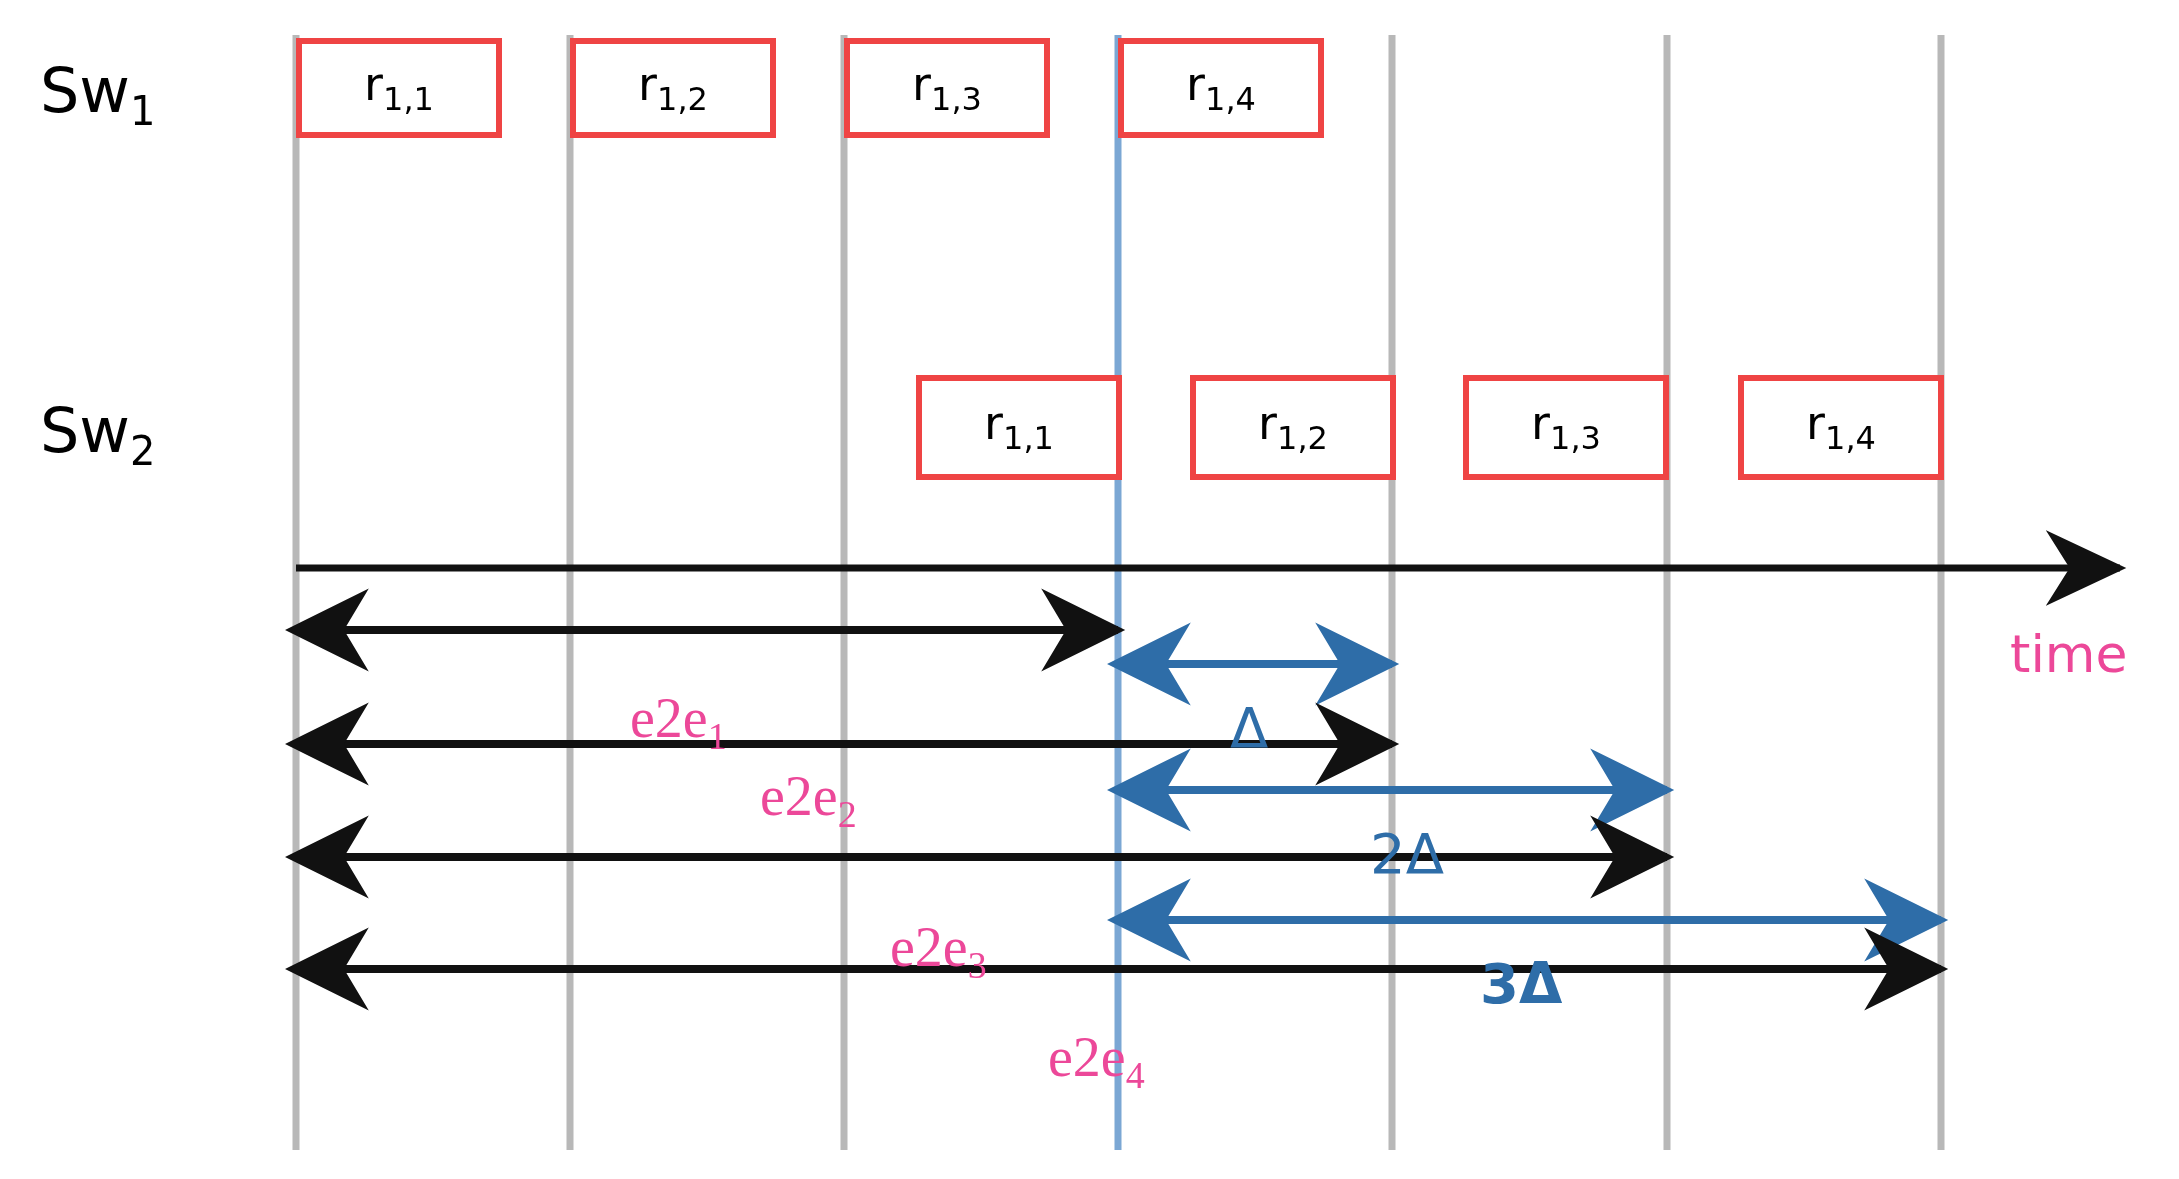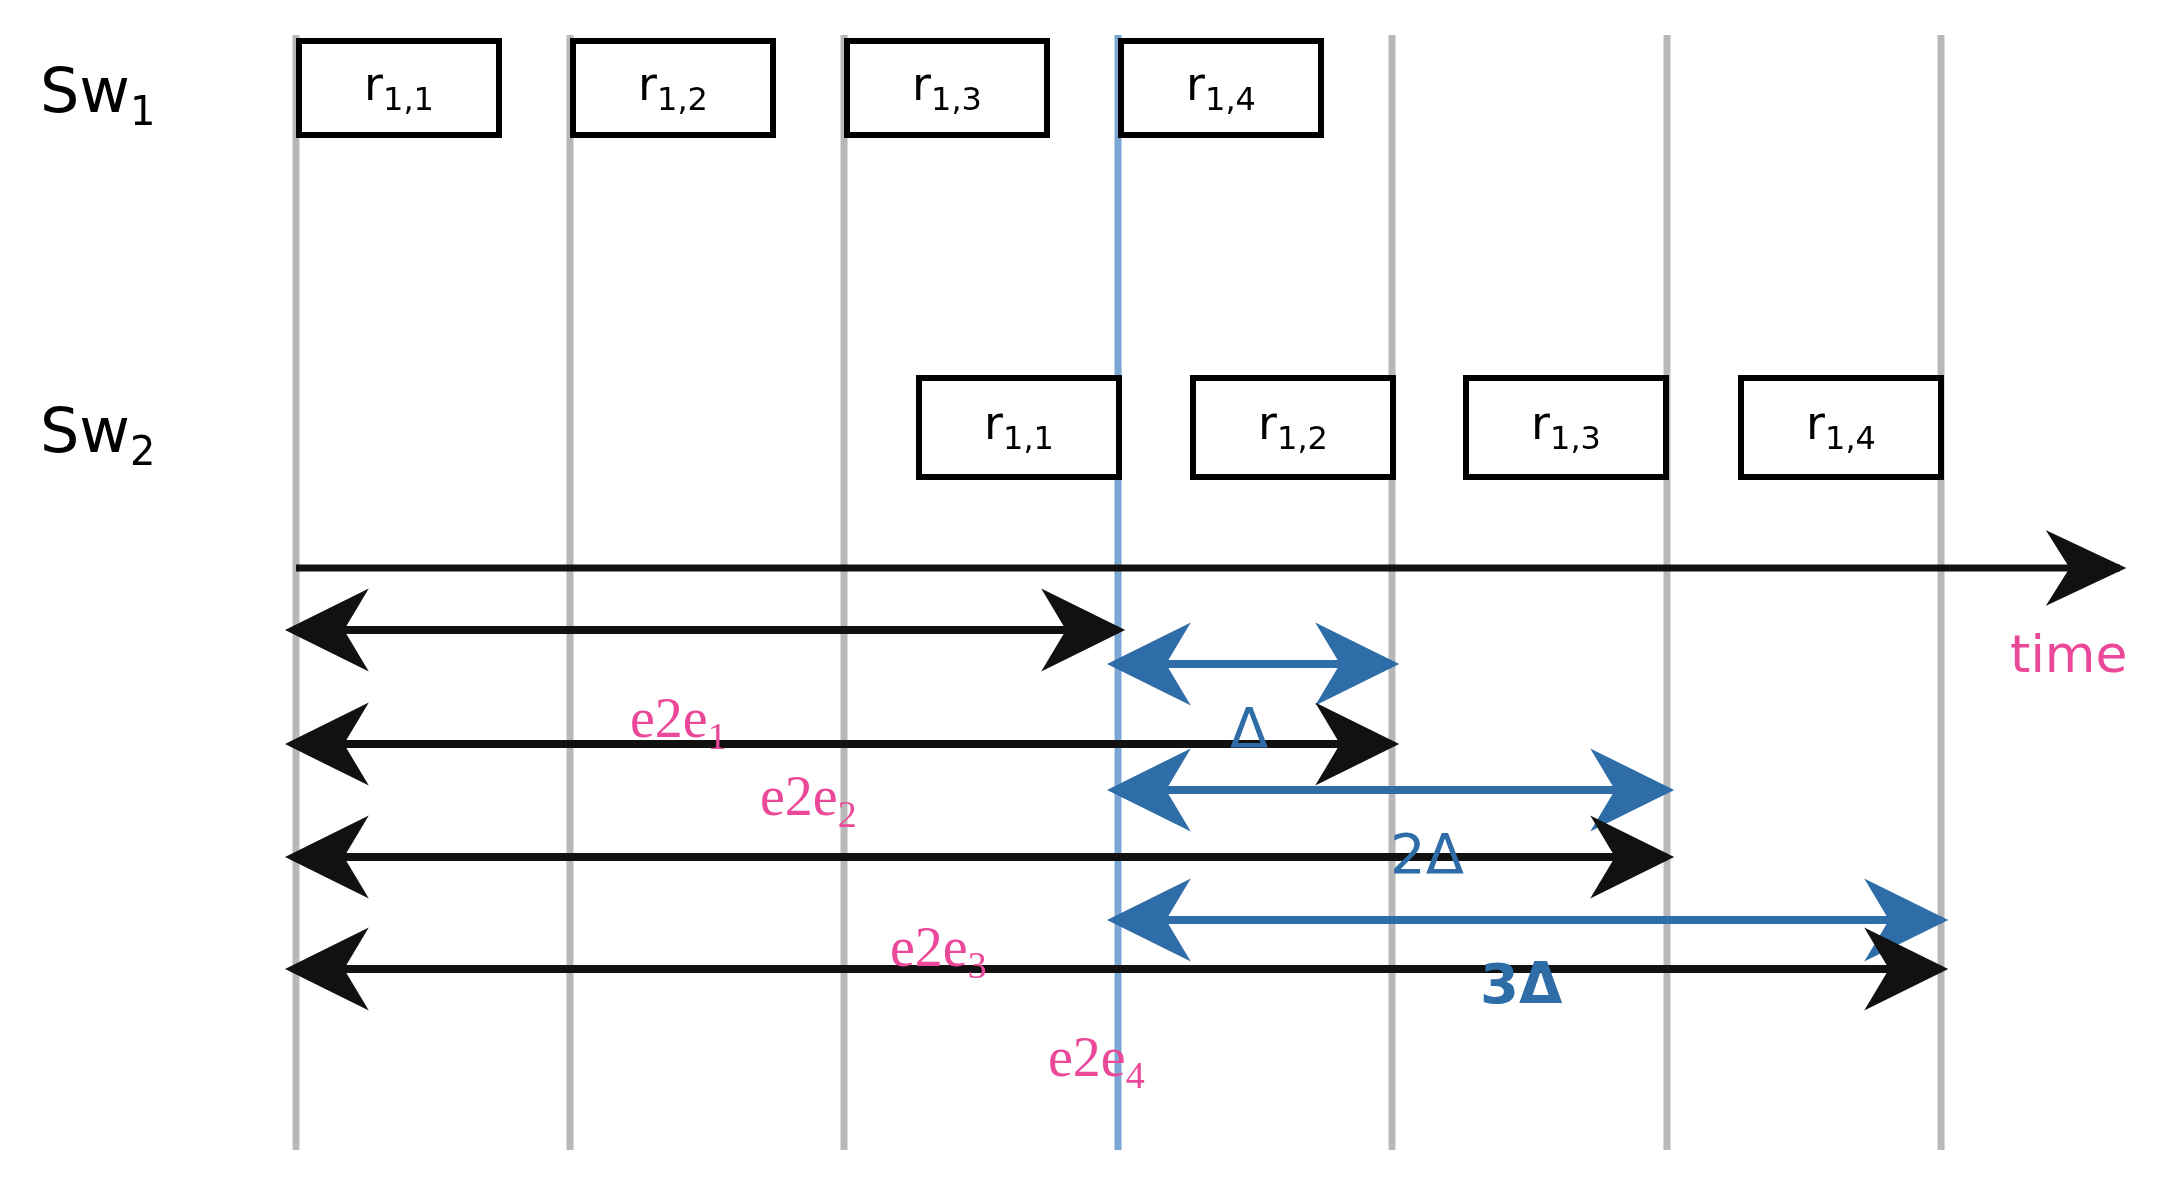--- a/index.html
+++ b/index.html
@@ -2,21 +2,21 @@
 <html><head>
 <meta charset="utf-8">
 <style>
   html,body{margin:0;padding:0;background:#ffffff;}
   body{width:2179px;height:1179px;position:relative;overflow:hidden;
        font-family:"DejaVu Sans","Liberation Sans",sans-serif;color:#000;}
   #stage{position:absolute;left:0;top:0;width:1816px;height:1179px;}
   #stage svg{position:absolute;left:0;top:0;}
   .lane-label{position:absolute;font-size:62px;color:#000;white-space:nowrap;line-height:1;}
   .lane-label .sub{font-size:40px;vertical-align:sub;}
-  .pkt{position:absolute;border:6px solid #000000;background:#ffffff;box-sizing:border-box;
+  .pkt{position:absolute;border:6px solid #ef4444;background:#ffffff;box-sizing:border-box;
        display:flex;align-items:center;justify-content:center;}
   .pkt span{font-size:46px;line-height:1;color:#000;white-space:nowrap;}
   .pkt span .sub{font-size:32px;vertical-align:sub;}
   .ann{position:absolute;white-space:nowrap;line-height:1;color:#ec4899;}
   .ann.blk{font-size:56px;font-family:Liberation Serif, serif;}
   .ann.blk .sub{font-size:38px;vertical-align:sub;}
   .ann.blu{font-size:56px;color:#2E6DA8;}
   .ann.time{font-size:52px;}
 </style>
 </head>
@@ -91,20 +91,20 @@
         <span><span>r</span><span class="sub">1,3</span></span>
       </div>
       <div class="pkt" style="left: 1738px; top: 375px; width: 206px; height: 105px;">
         <span><span>r</span><span class="sub">1,4</span></span>
       </div>
     </div>
   <div id="annotation-layer">
       <div class="ann blk" style="left: 630px; top: 690px;"><span>e2e</span><span class="sub">1</span></div>
       <div class="ann blu" style="left: 1230px; top: 700px;"><span>Δ</span><span class="sub"></span></div>
       <div class="ann blk" style="left: 760px; top: 768px;"><span>e2e</span><span class="sub">2</span></div>
-      <div class="ann blu" style="left: 1370px; top: 826px; margin-left: 20px;"><span>2Δ</span><span class="sub"></span></div>
+      <div class="ann blu" style="left: 1370px; top: 826px;"><span>2Δ</span><span class="sub"></span></div>
       <div class="ann blk" style="left: 890px; top: 919px;"><span>e2e</span><span class="sub">3</span></div>
       <div class="ann blu" style="left: 1480px; top: 956px; font-weight: bold;"><span>3Δ</span><span class="sub"></span></div>
       <div class="ann blk" style="left: 1048px; top: 1029px;"><span>e2e</span><span class="sub">4</span></div>
     </div>
 
   <div class="ann time" id="time-label" style="left: 2010px; top: 628px;">time</div>
 </div>
 
 </body></html>

